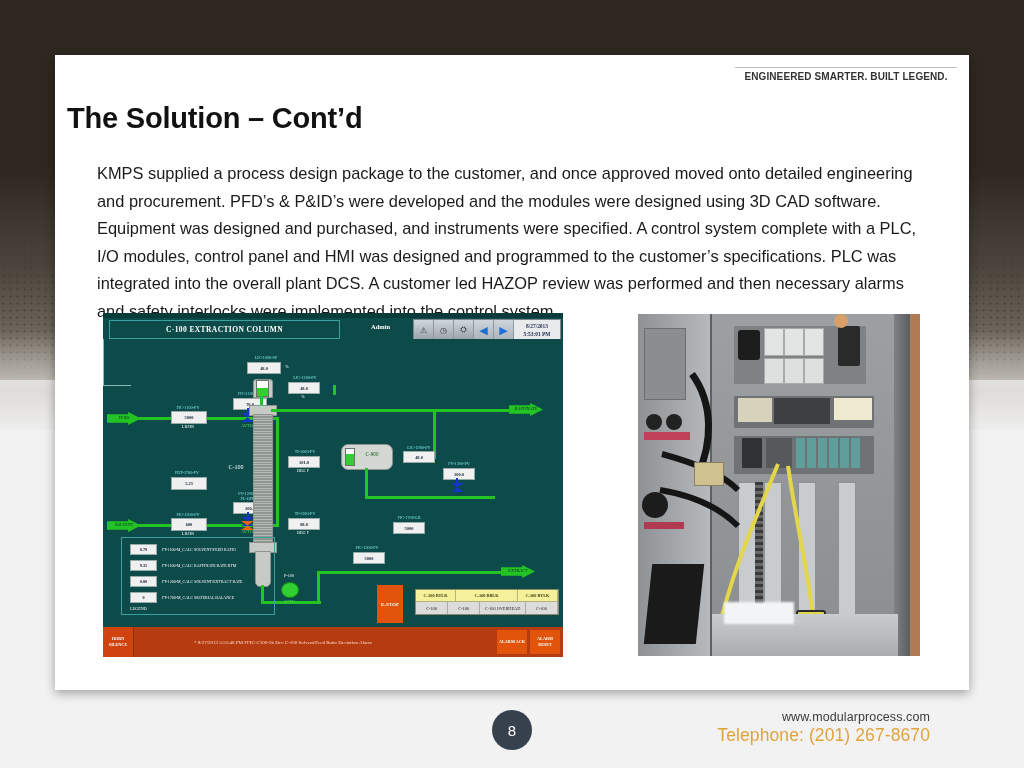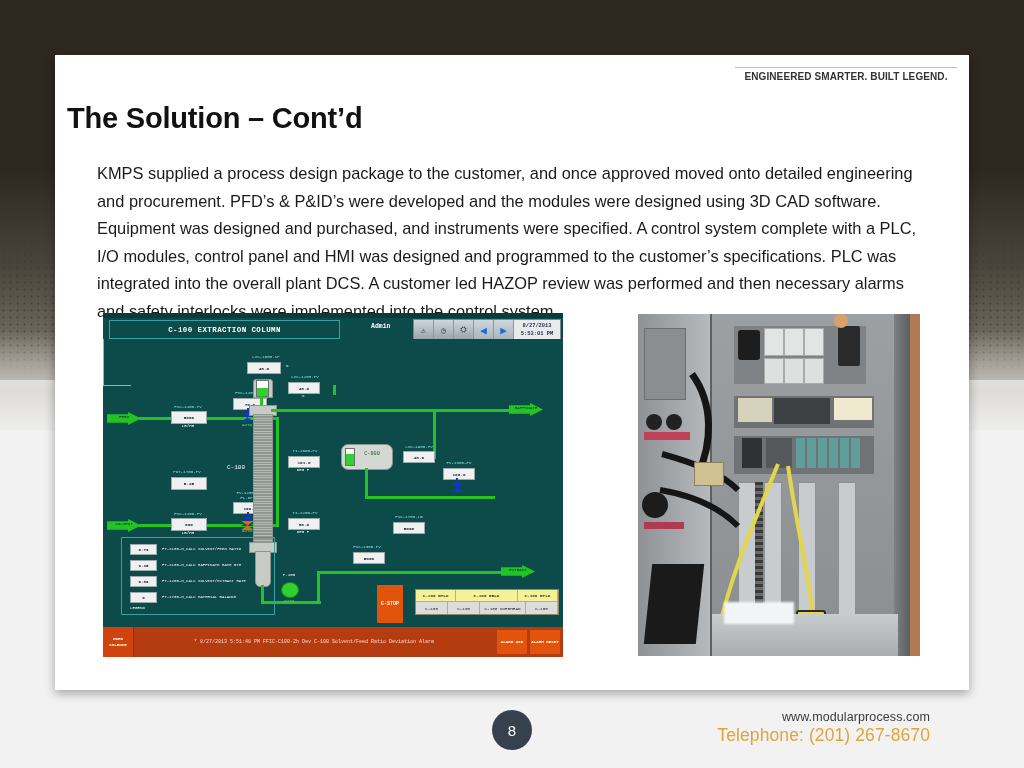--- a/index.html
+++ b/index.html
@@ -192,21 +192,21 @@
 
   
   .hmi {
     position: absolute;
     left: 48px;
     top: 0px;
     width: 460px;
     height: 344px;
     background: #0d4a4a;
     overflow: hidden;
-    font-family: Liberation Mono, monospace;
+    font-family: Liberation Serif, serif;
   }
   .hmi-topstrip {
     position: absolute;
     left: 0; top: 0;
     width: 460px; height: 5px;
     background: #0a3b3b;
   }
   .hmi-titlebar {
     position: absolute;
     left: 0; top: 5px;

